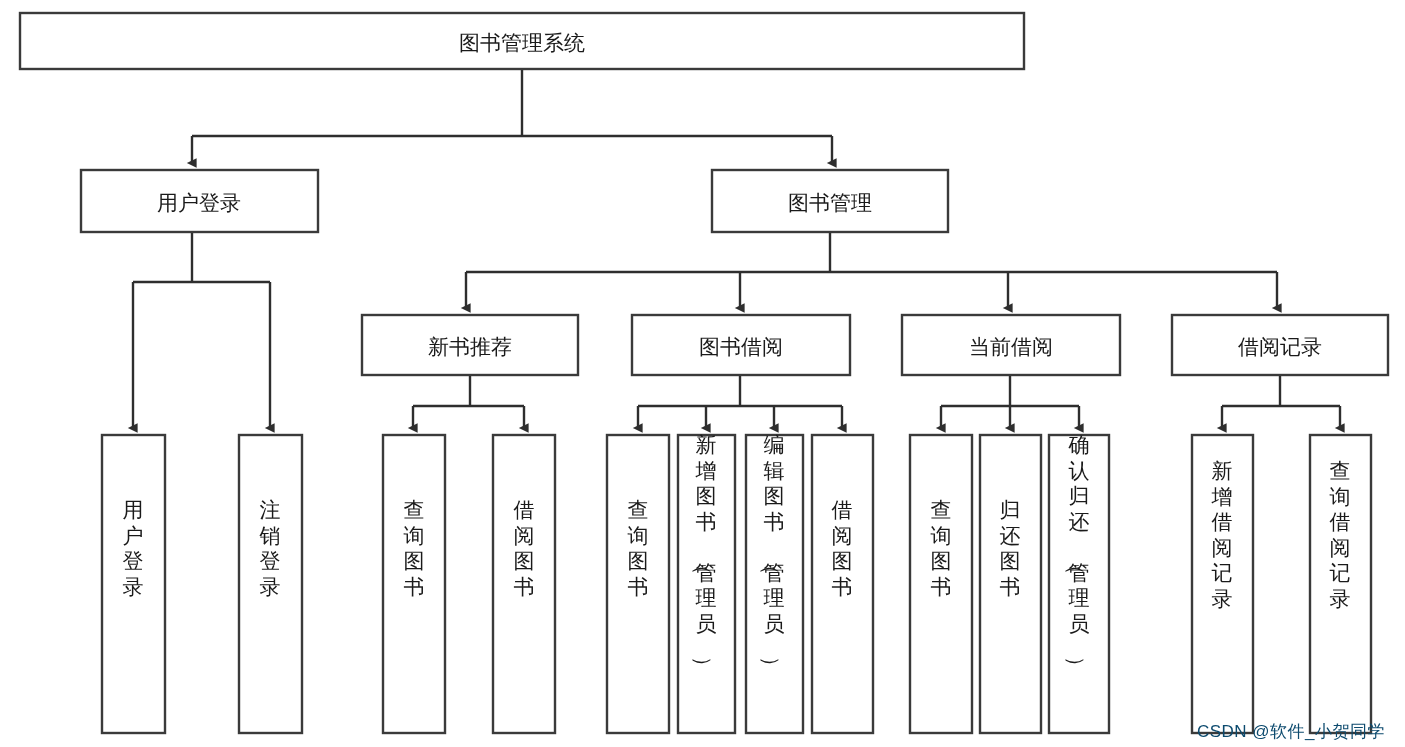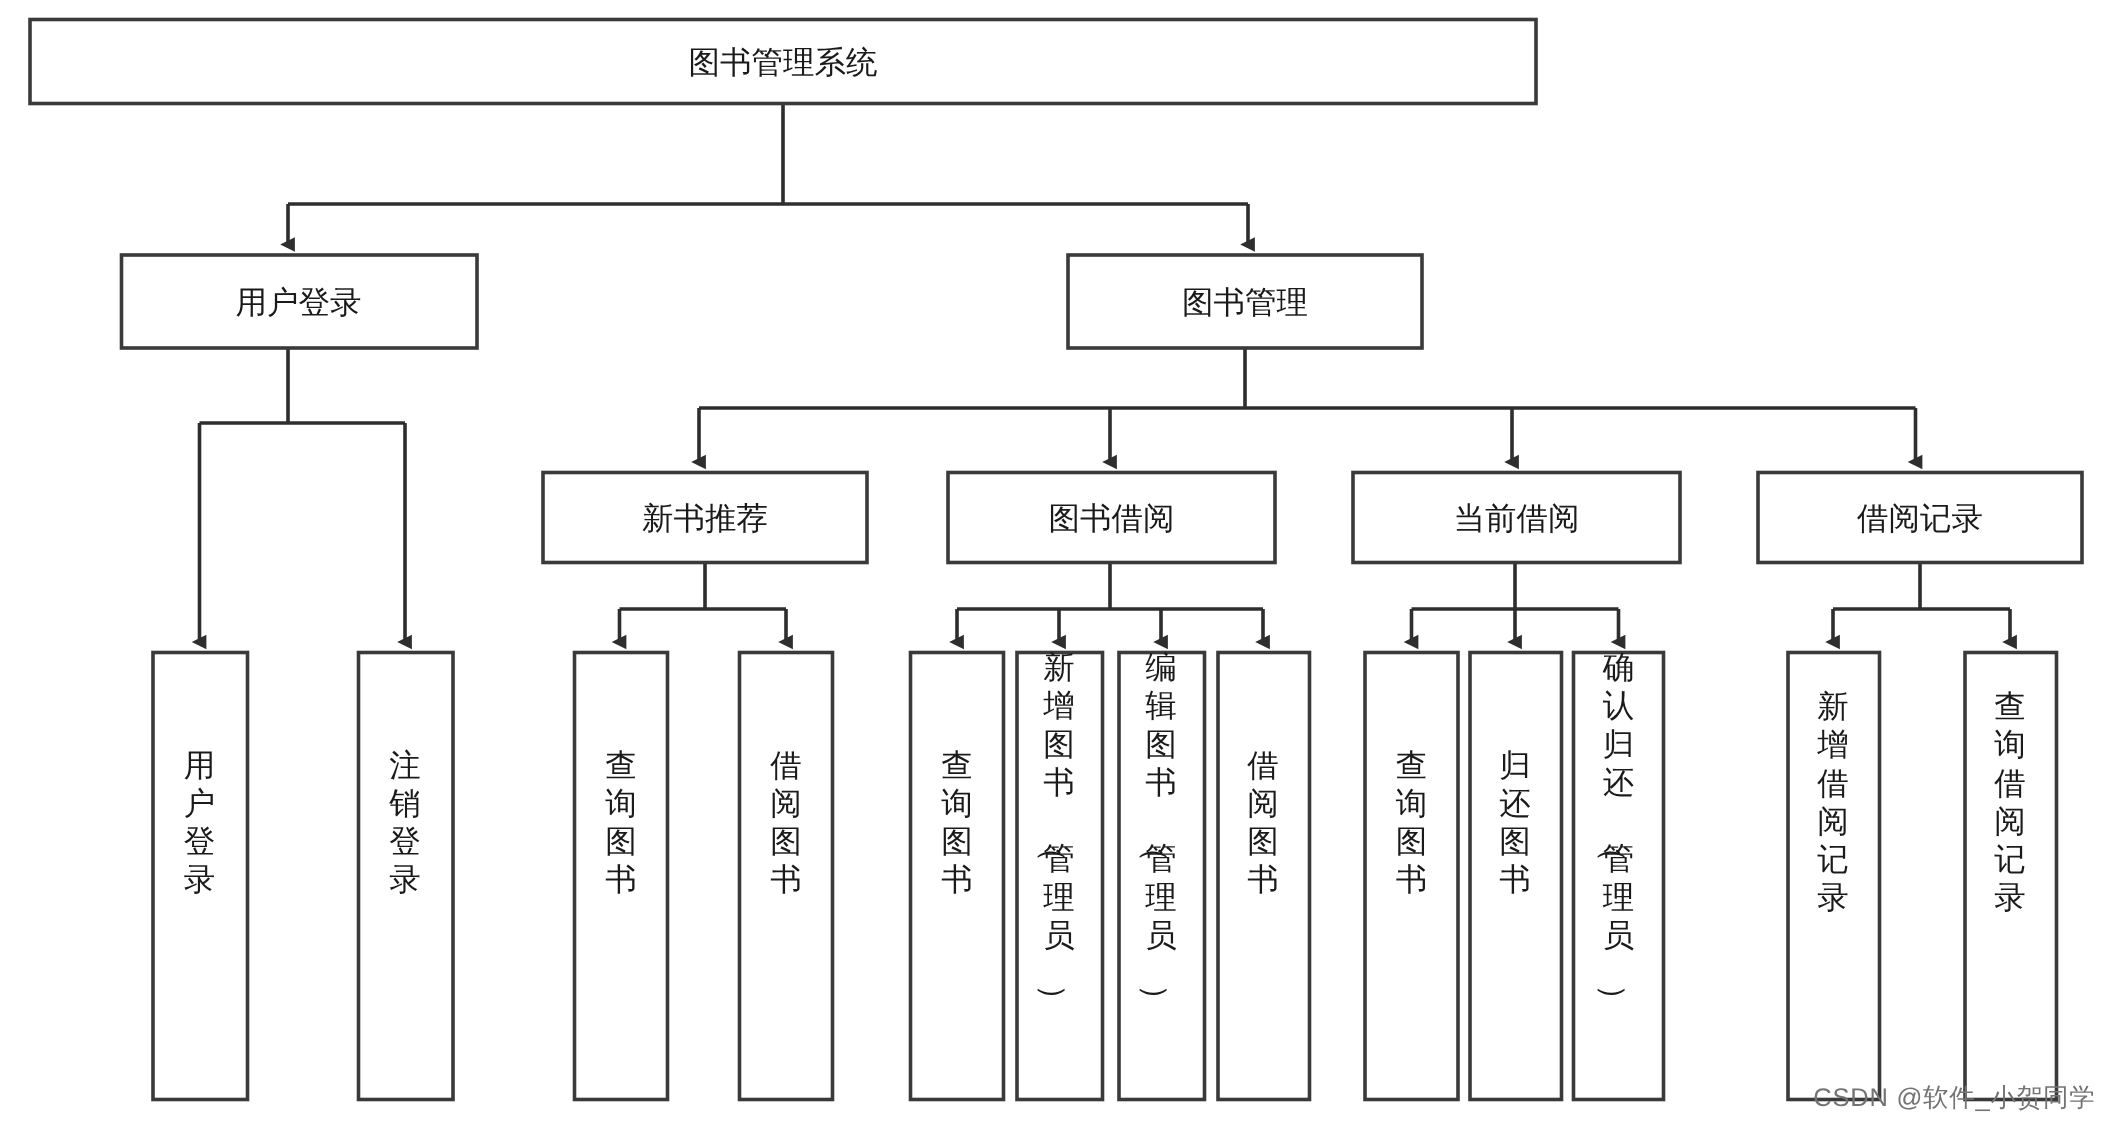--- a/index.html
+++ b/index.html
@@ -41,25 +41,25 @@
     stroke: #2e2e2e;
     stroke-width: 2.4;
     fill: none;
   }
   .arrow-head {
     fill: #2e2e2e;
     stroke: none;
   }
   .watermark {
     position: absolute;
-    right: 8px;
+    right: 20px;
     bottom: 4px;
     font-family: "Liberation Sans", "DejaVu Sans", sans-serif;
     font-size: 17px;
-    color: #737373;
+    color: #0c4a6e;
     letter-spacing: 0.5px;
     white-space: nowrap;
     pointer-events: none;
   }
 </style>
 </head>
 <body>
 
 <svg id="diagram" viewBox="0 0 1405 747" xmlns="http://www.w3.org/2000/svg">
 

